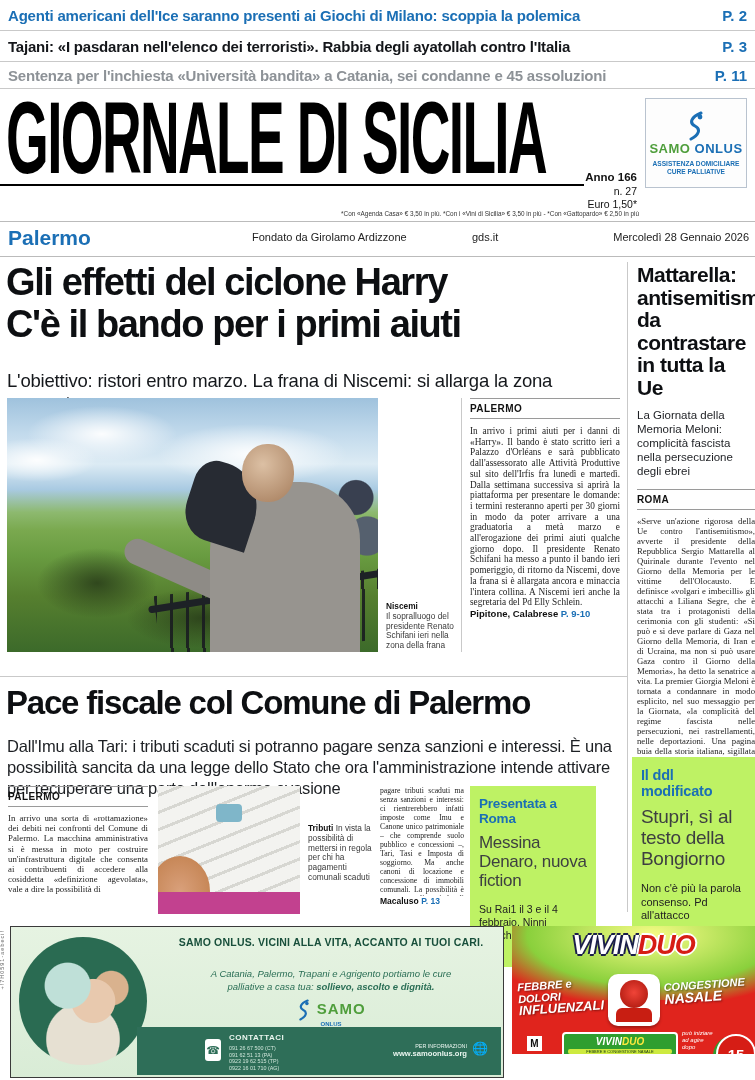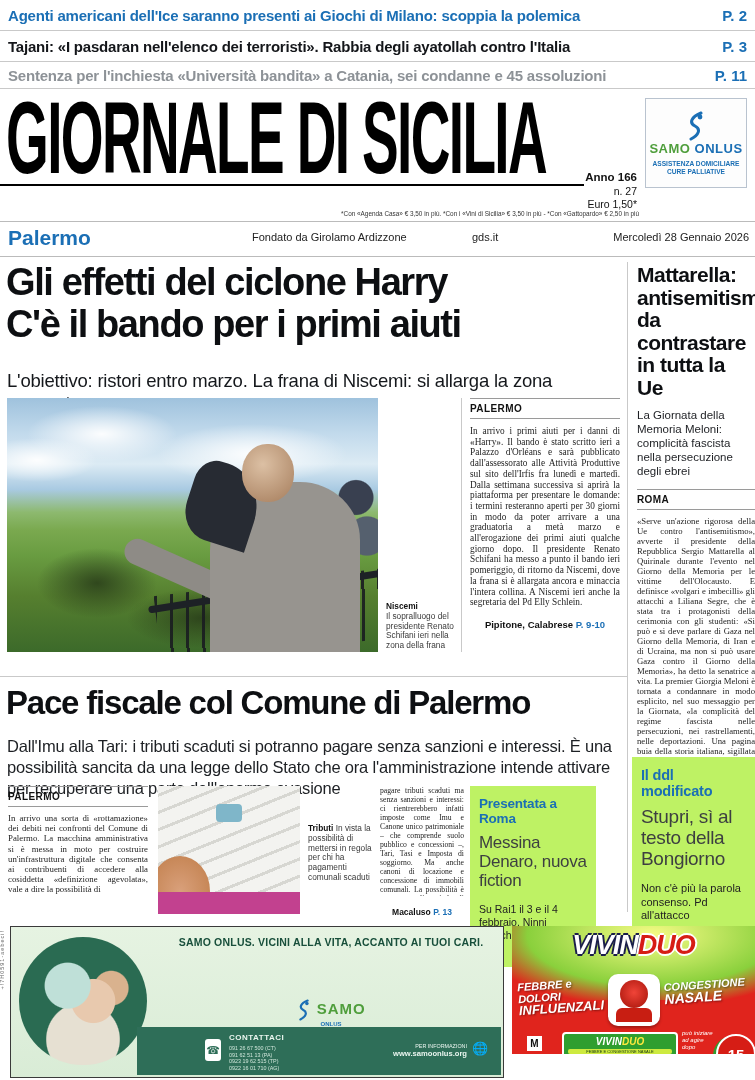--- a/index.html
+++ b/index.html
@@ -45,21 +45,21 @@
   .crowd{position:absolute;right:0;top:72px;width:110px;height:110px;
          background:radial-gradient(circle at 80% 25%,#394050 0 14%,rgba(0,0,0,0) 15%),radial-gradient(circle at 55% 45%,#6c5a4e 0 12%,rgba(0,0,0,0) 13%),radial-gradient(circle at 90% 60%,#55606e 0 16%,rgba(0,0,0,0) 17%);}
   .rail{position:absolute;left:150px;bottom:0;width:230px;height:70px;
         background:repeating-linear-gradient(96deg,rgba(25,28,32,.9) 0 3px,rgba(25,28,32,0) 3px 16px);transform:rotate(-7deg);}
   .rail-bar{position:absolute;left:140px;bottom:58px;width:250px;height:7px;background:#1d2126;transform:rotate(-9deg);border-radius:4px;}
   .cap{font-size:8.3px;line-height:9.8px;color:#3a3a3a;}
   .cap b{color:#111;}
   .kicker{font-weight:bold;font-size:10px;letter-spacing:.4px;color:#111;
           border-top:1px solid #9a9a9a;border-bottom:1px solid #9a9a9a;padding:4px 0 4px 0;}
   .serif{font-family:"Liberation Serif","DejaVu Serif",serif;text-align:justify;color:#232323;}
-  .byline{font-size:9.5px;font-weight:bold;text-align:center;color:#111;margin-top:11px;}
+  .byline{font-size:9.5px;font-weight:bold;text-align:left;color:#111;margin-top:0;}
   .pref{color:#1b6fb5;font-weight:bold;}
   .leadcol{position:absolute;left:470px;top:398px;width:150px;}
   .leadcol .body{font-size:9.3px;line-height:10.7px;margin-top:7px;}
   
   .mattcol{position:absolute;left:637px;top:264px;width:118px;}
   .matt-h{font-size:21px;line-height:22.5px;font-weight:bold;letter-spacing:-.5px;color:#0d0f12;}
   .matt-deck{font-size:11.5px;line-height:14px;margin-top:9px;color:#1d1f23;}
   .mattcol .kicker{margin-top:11px;}
   .matt-body{font-size:8.7px;line-height:10px;margin-top:6px;max-height:296px;overflow:hidden;}
   .matt-page{text-align:right;font-size:9.5px;margin-top:2px;}
@@ -264,20 +264,24 @@
     <div class="gd" style="font-size:10.5px;line-height:13px;">Su Rai1 il 3 e il 4 febbraio, Ninni Bruschetta è il boss</div>
     <div class="gb"><span>Trovato</span>
       <span class="pref">P. 22</span></div>
   </div>
 
   <div class="edge-code">+!7H0591-aebeci!</div>
 
   <div class="samo-ad">
     <div class="samo-circle"></div>
     <div class="samo-head">SAMO ONLUS. VICINI ALLA VITA, ACCANTO AI TUOI CARI.</div>
+    <div class="samo-it">
+      <span>A Catania, Palermo, Trapani e Agrigento portiamo le cure</span><br>
+      <span>palliative a casa tua: </span><b>sollievo, ascolto e dignità.</b>
+    </div>
     <div class="samo-logo">
       <svg class="swoosh" style="width:16px;height:22px;vertical-align:middle;" viewBox="0 0 22 30">
         <path d="M16 2 C6 6 4 12 10 15 C16 18 14 24 6 28" fill="none" stroke="#1b6fb5" stroke-width="3" stroke-linecap="round"></path>
         <circle cx="15" cy="6" r="2.4" fill="#1b6fb5"></circle>
       </svg>
       <span class="nm">SAMO</span>
       <span class="on">ONLUS</span>
       <span class="tg">Società per l'Assistenza</span>
       <span class="tg">al Malato Oncologico</span>
     </div>

